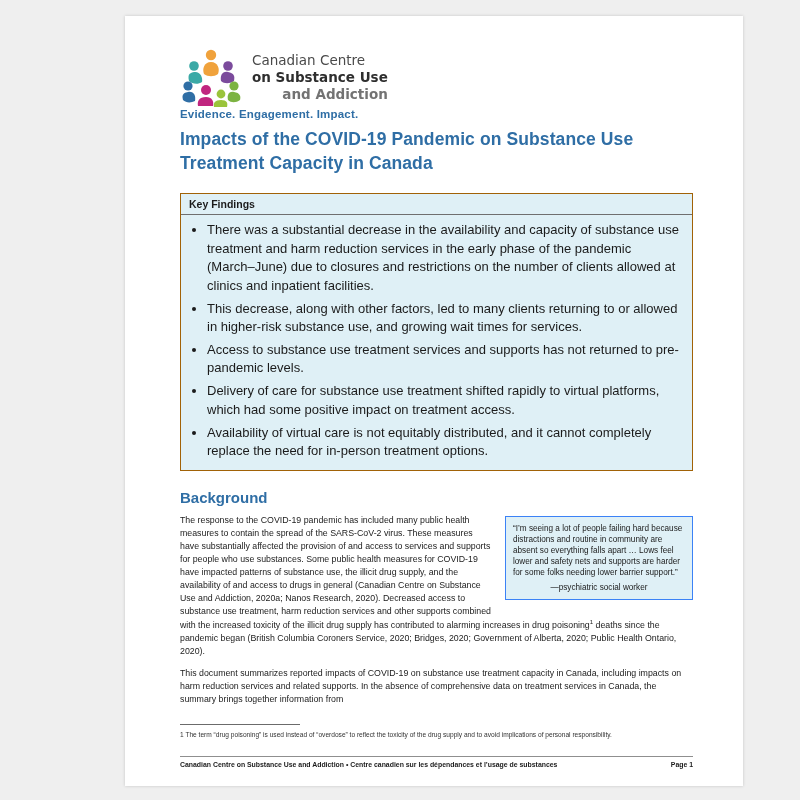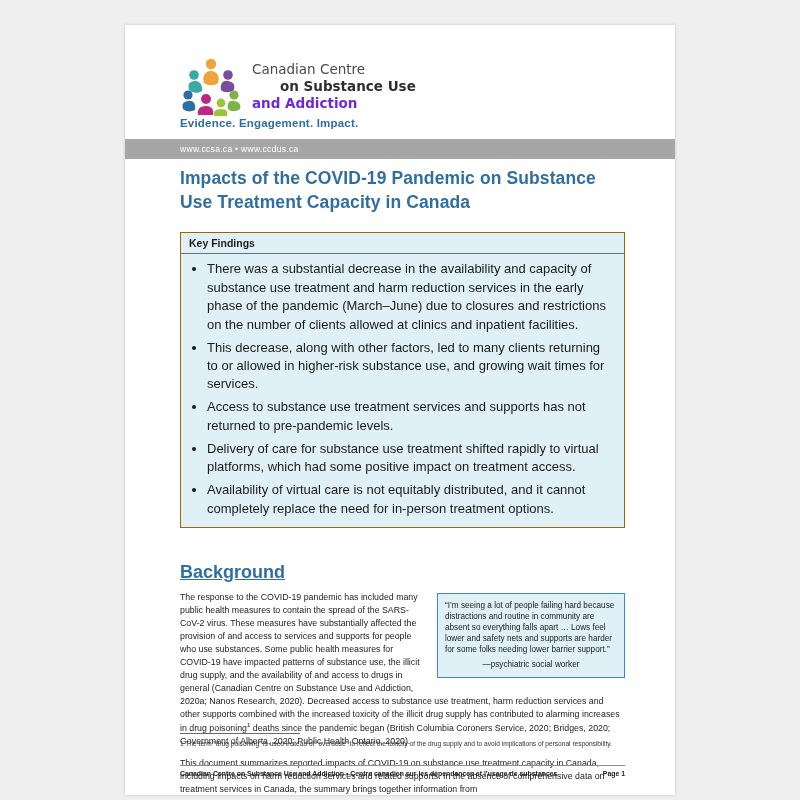--- a/index.html
+++ b/index.html
@@ -9,22 +9,22 @@
   body {
     width: 800px;
     height: 800px;
     background: #efefef;
     font-family: "Liberation Sans", sans-serif;
     overflow: hidden;
   }
   .page-wrap {
     position: absolute;
     left: 125px;
-    top: 25px;
-    width: 550px;
+    top: 16px;
+    width: 618px;
     height: 770px;
     background: #ffffff;
     box-shadow: 0 0 3px rgba(0,0,0,0.18);
     overflow: hidden;
   }
 
   
   .header {
     padding: 30px 0 0 0;
   }
@@ -39,22 +39,22 @@
     position: relative;
     flex: 0 0 auto;
     margin-right: 10px;
   }
   .logo-text {
     font-family: "DejaVu Sans", sans-serif;
     color: #3d3d3d;
     line-height: 1.26;
   }
   .logo-text .l1 { font-size: 13.5px; font-weight: normal; color:#4a4a4a;}
-  .logo-text .l2 { font-size: 13.5px; font-weight: bold; color:#2e2e2e;margin-left:28px;}
-  .logo-text .l3 { font-size: 13.5px; font-weight: bold; color:#6d28d9;}
+  .logo-text .l2 { font-size: 13.5px; font-weight: bold; color:#2e2e2e;}
+  .logo-text .l3 { font-size: 13.5px; font-weight: bold; color:#737373;text-align:right;}
   .tagline {
     padding-left: 55px;
     font-size: 11.5px;
     font-weight: bold;
     color: #2f6ea5;
     letter-spacing: 0.2px;
   }
   .grey-bar {
     margin-top: 10px;
     height: 20px;
@@ -99,25 +99,24 @@
     margin: 0;
     padding: 6px 12px 8px 26px;
     font-size: 13px;
     line-height: 1.42;
     color: #1b1b1b;
   }
   .kf-list li { margin-bottom: 4.5px; }
   .kf-list li:last-child { margin-bottom: 1px; }
 
   h2.section {
-    margin: 34px 0 8px 0;
-    font-size: 18px;
+    margin: 18px 0 8px 0;
+    font-size: 15px;
     color: #2f6ea5;
     font-weight: bold;
-    text-decoration: underline;
   }
 
   .cols {
     position: relative;
   }
   .quote-box {
     float: right;
     width: 172px;
     margin: 2px 0 6px 12px;
     border: 1px solid #3b82f6;
@@ -215,23 +214,20 @@
           </g>
         </svg>
       </div>
       <div class="logo-text">
         <div class="l1">Canadian Centre</div>
         <div class="l2">on Substance Use</div>
         <div class="l3">and Addiction</div>
       </div>
     </div>
     <div class="tagline">Evidence. Engagement. Impact.</div>
-    <div class="grey-bar">
-      <div class="urls">www.ccsa.ca  •  www.ccdus.ca</div>
-    </div>
   </div>
 
   <div class="body-area">
 
     <h1 class="doc-title">Impacts of the COVID-19 Pandemic on Substance Use Treatment Capacity in Canada</h1>
 
     <div class="kf-box">
       <div class="kf-title">Key Findings</div>
       <ul class="kf-list">
         <li>There was a substantial decrease in the availability and capacity of substance use treatment and harm reduction services in the early phase of the pandemic (March–June) due to closures and restrictions on the number of clients allowed at clinics and inpatient facilities.</li>

